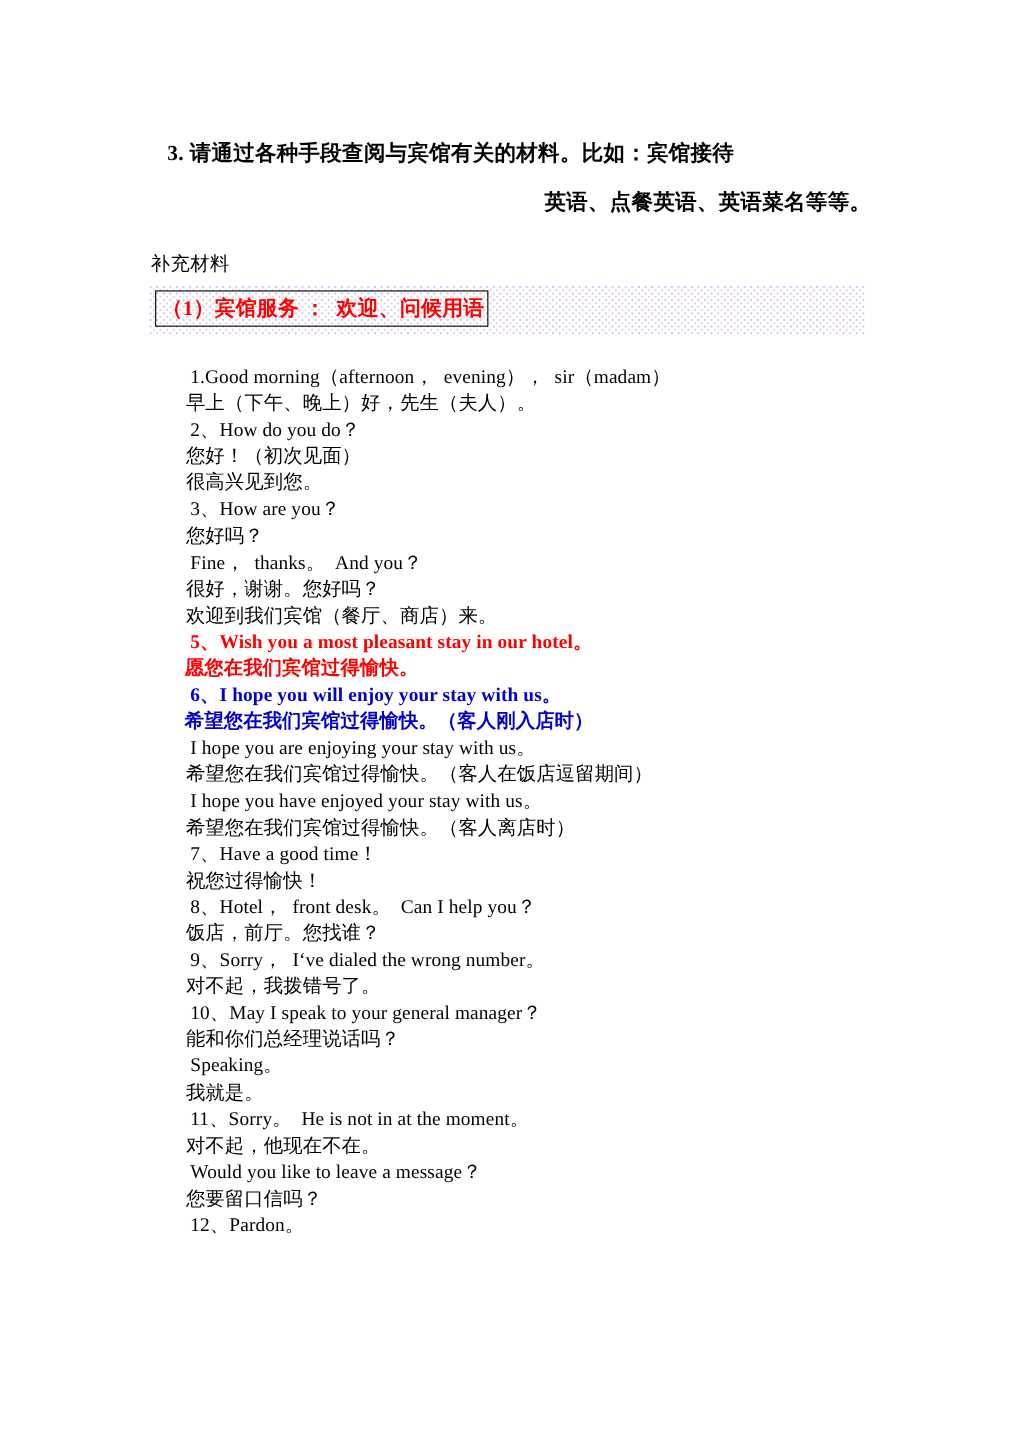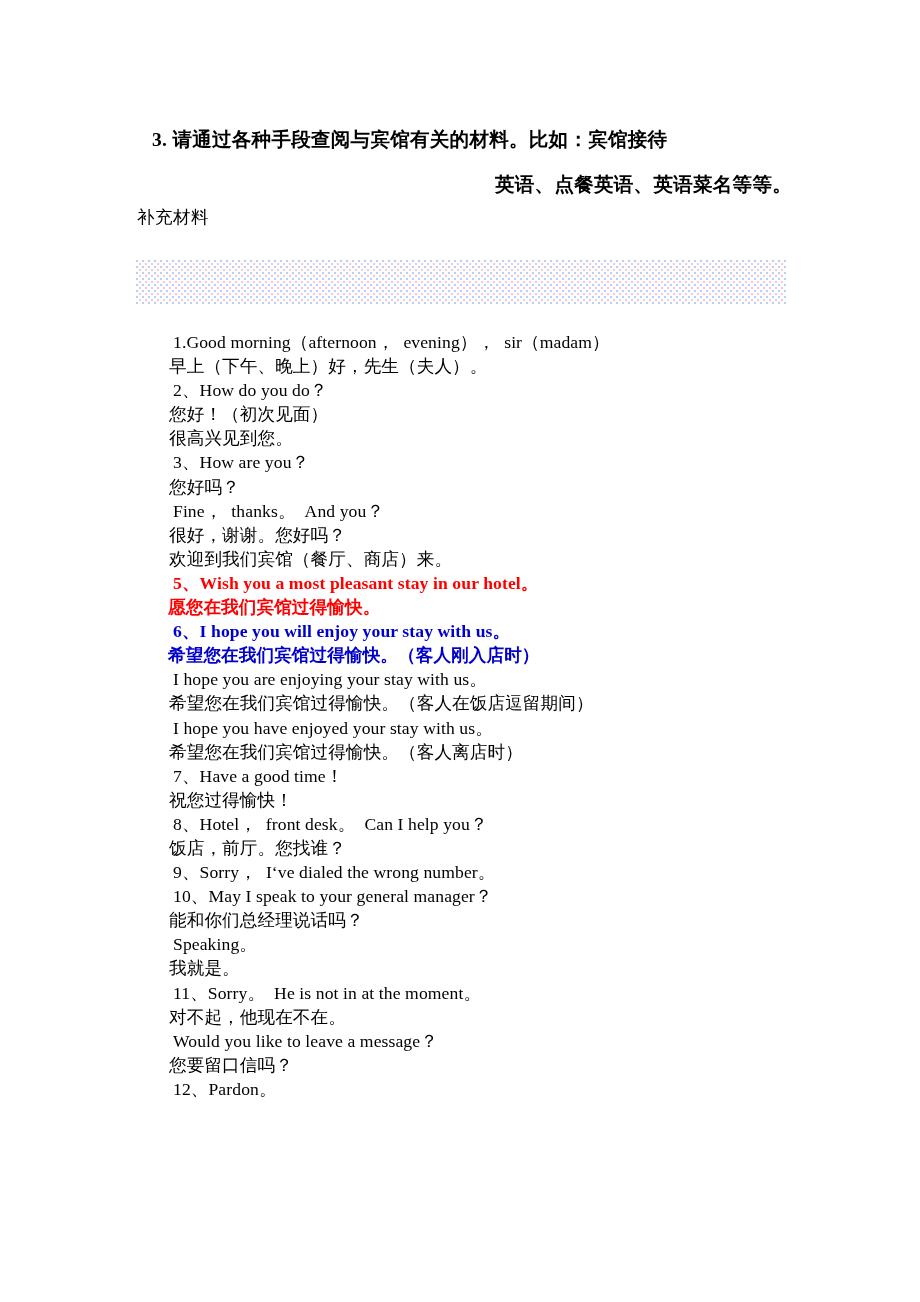--- a/index.html
+++ b/index.html
@@ -33,21 +33,21 @@
     line-height: 45px;
     letter-spacing: 0.3px;
   }
   .instruction .ln1 { display: block; text-indent: 0; }
   .instruction .ln2 { display: block; padding-left: 34px; text-align: right; }
 
   
   .supplement-label {
     position: absolute;
     left: 137px;
-    top: 205px;
+    top: 227px;
     font-size: 17.5px;
     line-height: 24px;
     letter-spacing: 0.5px;
   }
 
   
   .band {
     position: absolute;
     left: 136px;
     top: 260px;
@@ -107,20 +107,23 @@
 
   <div class="instruction">
     <span class="ln1">3.  请通过各种手段查阅与宾馆有关的材料。比如：宾馆接待</span>
     <span class="ln2">英语、点餐英语、英语菜名等等。</span>
   </div>
 
   <div class="supplement-label">补充材料</div>
 
   <div class="band"></div>
 
+  <div class="section-box">
+    <span class="title">（1）宾馆服务 ：  欢迎、问候用语</span>
+  </div>
 
   <div class="phrase-list">
       <div class="line en">1.Good morning（afternoon，  evening），  sir（madam）</div>
       <div class="line zh">早上（下午、晚上）好，先生（夫人）。</div>
       <div class="line en">2、How do you do？</div>
       <div class="line zh">您好！（初次见面）</div>
       <div class="line zh">很高兴见到您。</div>
       <div class="line en">3、How are you？</div>
       <div class="line zh">您好吗？</div>
       <div class="line en">Fine，  thanks。  And you？</div>
@@ -132,20 +135,21 @@
       <div class="line zh blue">希望您在我们宾馆过得愉快。（客人刚入店时）</div>
       <div class="line en">I hope you are enjoying your stay with us。</div>
       <div class="line zh">希望您在我们宾馆过得愉快。（客人在饭店逗留期间）</div>
       <div class="line en">I hope you have enjoyed your stay with us。</div>
       <div class="line zh">希望您在我们宾馆过得愉快。（客人离店时）</div>
       <div class="line en">7、Have a good time！</div>
       <div class="line zh">祝您过得愉快！</div>
       <div class="line en">8、Hotel，  front desk。  Can I help you？</div>
       <div class="line zh">饭店，前厅。您找谁？</div>
       <div class="line en">9、Sorry，  I‘ve dialed the wrong number。</div>
+      <div class="line zh">对不起，我拨错号了。</div>
       <div class="line en">10、May I speak to your general manager？</div>
       <div class="line zh">能和你们总经理说话吗？</div>
       <div class="line en">Speaking。</div>
       <div class="line zh">我就是。</div>
       <div class="line en">11、Sorry。  He is not in at the moment。</div>
       <div class="line zh">对不起，他现在不在。</div>
       <div class="line en">Would you like to leave a message？</div>
       <div class="line zh">您要留口信吗？</div>
       <div class="line en">12、Pardon。</div>
     </div>

